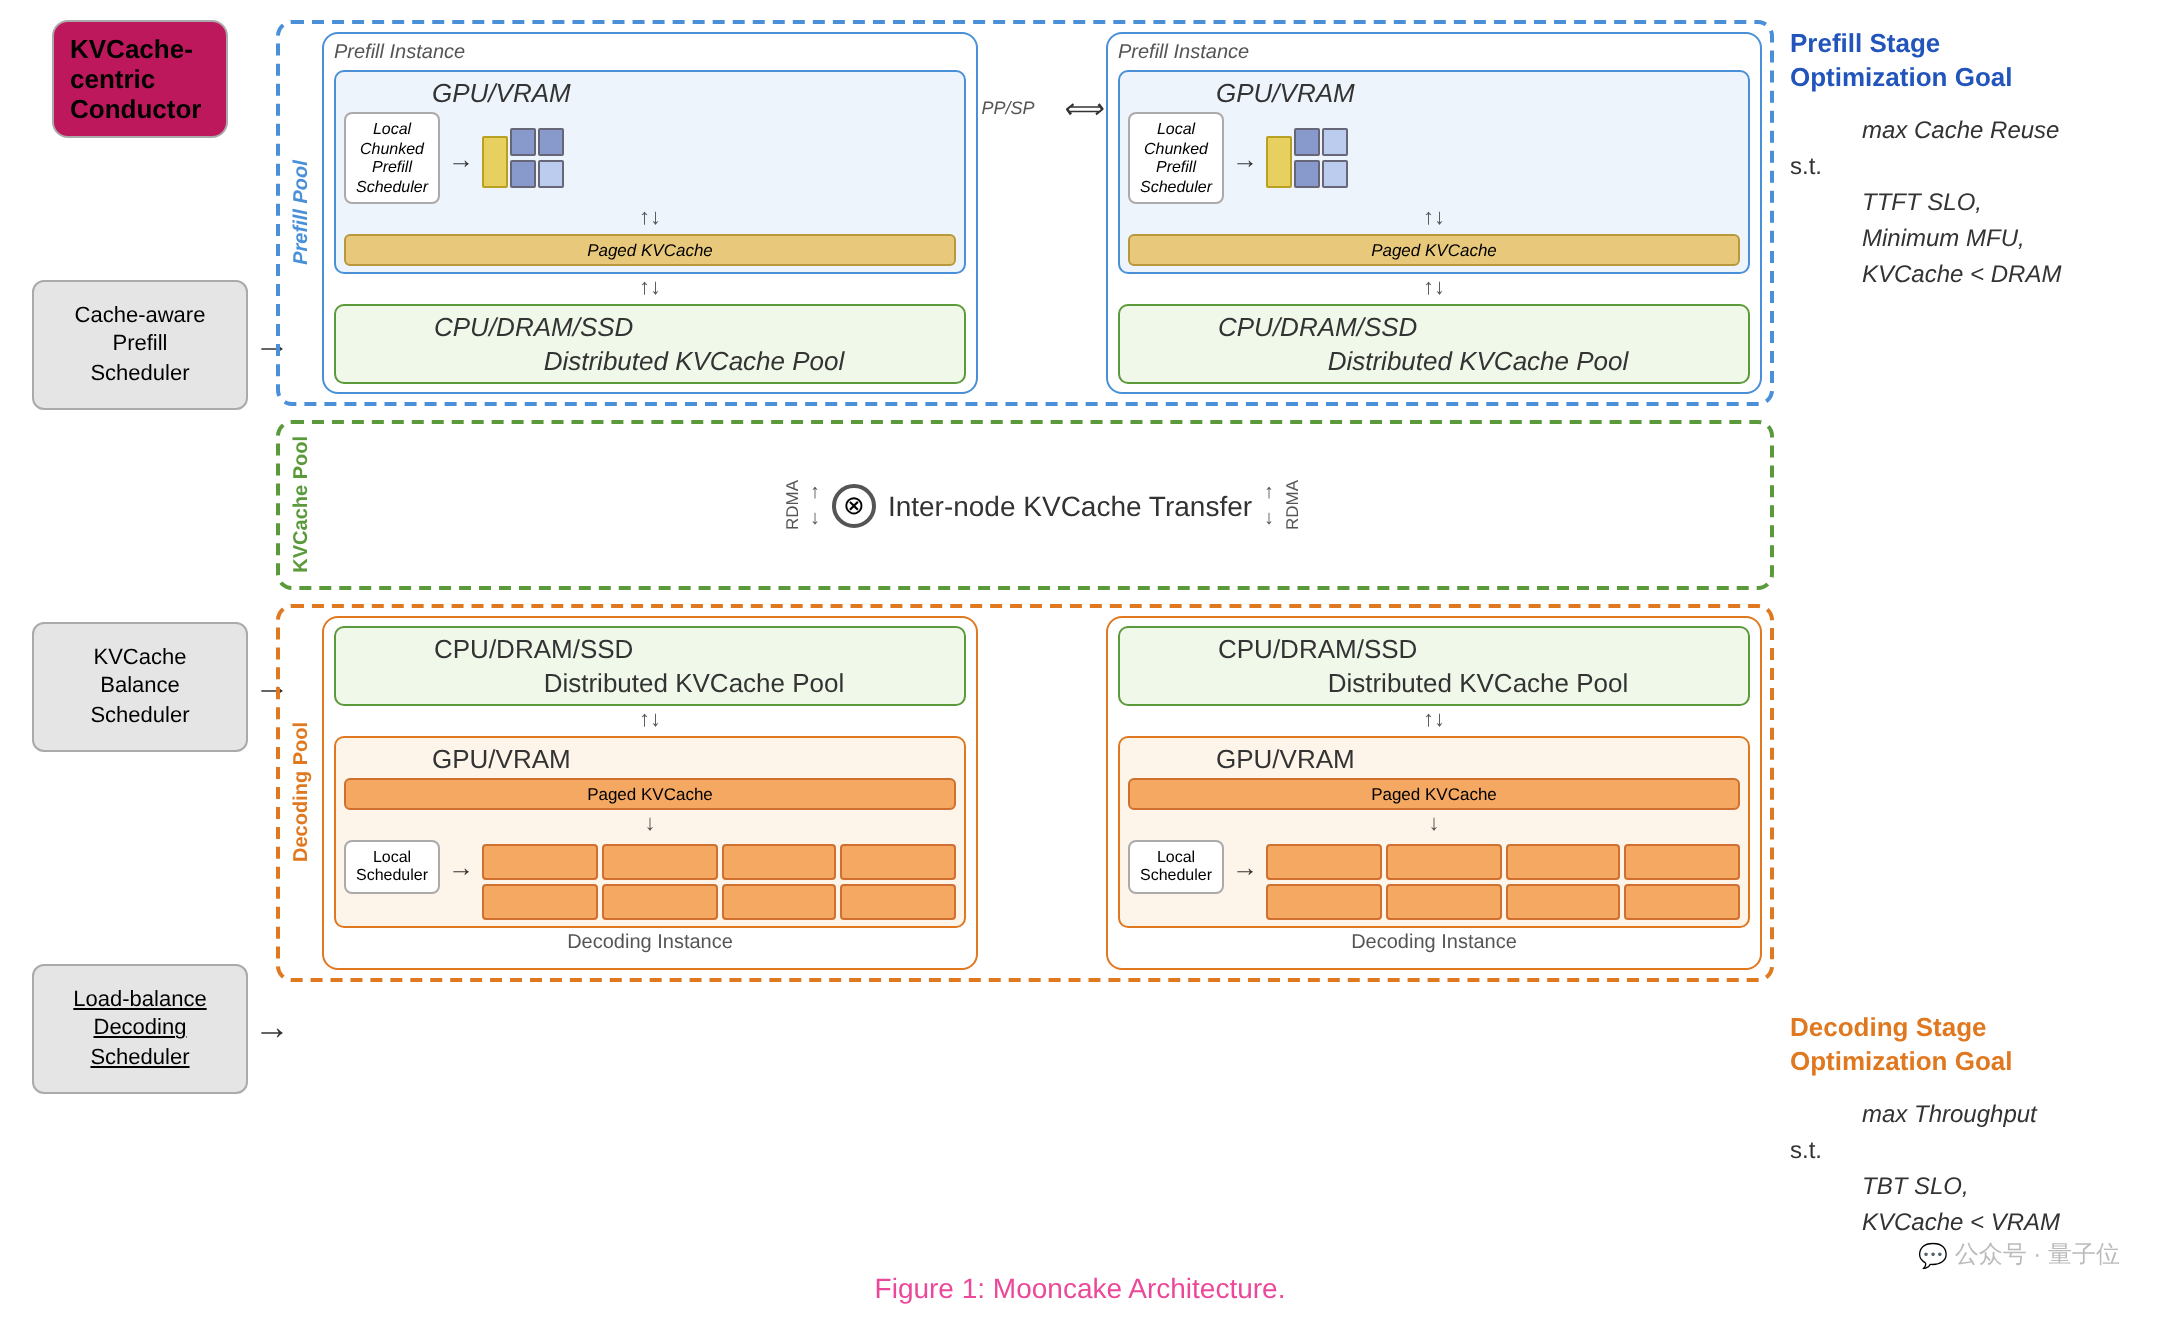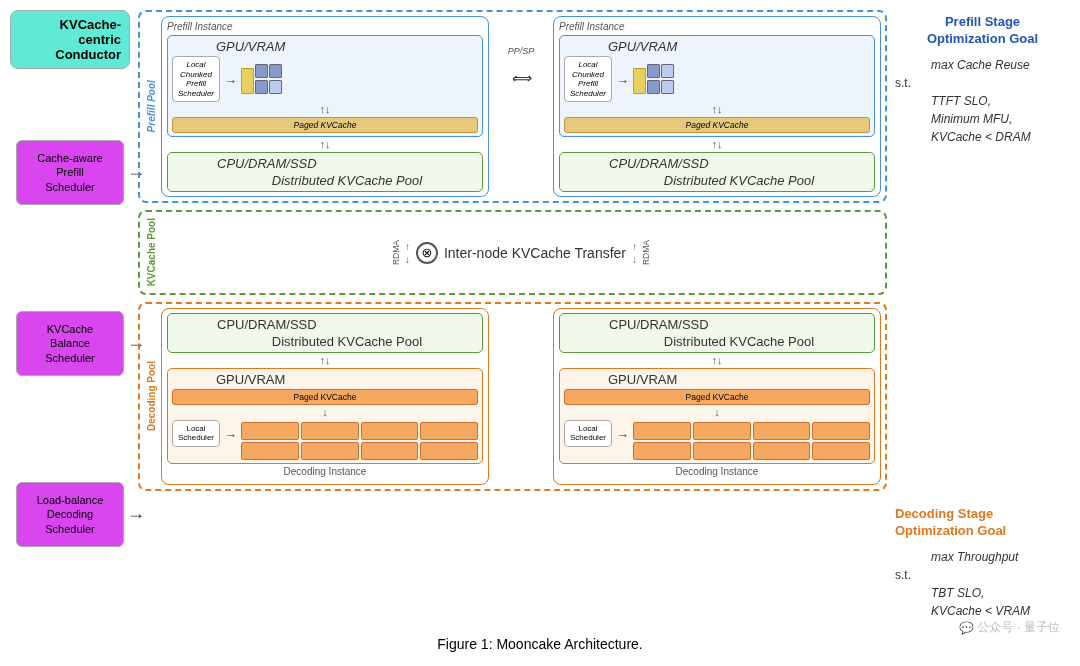--- a/index.html
+++ b/index.html
@@ -25,32 +25,32 @@
     
     .left-panel {
       display: flex;
       flex-direction: column;
       align-items: center;
       width: 120px;
       min-width: 120px;
       gap: 4px;
     }
     .conductor-box {
-      background: #5eead4;
+      background: #be185d;
       border: 1.5px solid #aaa;
       border-radius: 8px;
       padding: 6px 8px;
-      text-align: right;
+      text-align: left;
       font-weight: bold;
       font-size: 13px;
-      width: 120px;
+      width: 88px;
       margin-bottom: 4px;
     }
     .scheduler-item {
-      background: #d946ef;
+      background: #e5e5e5;
       border: 1.5px solid #aaa;
       border-radius: 6px;
       padding: 10px 6px;
       text-align: center;
       font-size: 11px;
       line-height: 1.3;
       position: relative;
     }
     .scheduler-arrow {
       position: absolute;
@@ -67,41 +67,40 @@
       width: 175px;
       min-width: 175px;
       gap: 8px;
       padding-top: 4px;
     }
     .opt-goal-prefill {
       color: #2255bb;
       font-size: 13px;
       font-weight: bold;
       line-height: 1.3;
-      text-align: center;
     }
     .opt-goal-text {
       font-size: 12px;
       color: #333;
       line-height: 1.5;
       margin-top: 8px;
     }
     .opt-goal-decoding {
       color: #e07820;
       font-size: 13px;
       font-weight: bold;
       line-height: 1.3;
       margin-top: 40px;
     }
     .italic { font-style: italic; margin-left: 36px; }
     
     .caption {
       text-align: center;
       font-size: 14px;
-      color: #000000;
+      color: #ec4899;
       padding: 6px 0 4px 0;
       width: 100%;
     }
     .vert-label {
       writing-mode: vertical-rl;
       transform: rotate(180deg);
       font-size: 11px;
       font-weight: bold;
       display: flex;
       align-items: center;
@@ -268,21 +267,21 @@
         <span class="scheduler-arrow">→</span>
       </div>
 
       <div class="scheduler-item" style="position:relative;">
         <span style="font-size:11px; line-height:1.3; white-space:pre-line;">KVCache
 Balance
 Scheduler</span>
         <span class="scheduler-arrow">→</span>
       </div>
 
-      <div class="scheduler-item" style="position:relative;">
+      <div class="scheduler-item" style="position:relative;text-decoration:underline;">
         <span style="font-size:11px; line-height:1.3; white-space:pre-line;">Load-balance
 Decoding
 Scheduler</span>
         <span class="scheduler-arrow">→</span>
       </div>
     </div>
   </div>
 
   <div style="flex:1; display:flex; flex-direction:column; gap:5px; position:relative;">
 
@@ -325,21 +324,21 @@
           </div>
 
           <div class="updown-arrows">↑↓</div>
           <div class="cpu-inner-block mt2">
             <div class="small-font">CPU/DRAM/SSD</div>
             <div class="small-font center-text mt2">Distributed KVCache Pool</div>
           </div>
         </div>
 
         <div class="mid-connector" style="justify-content:flex-start; padding-top:30px;">
-          <div style="display:flex; flex-direction:column; align-items:center; gap:14px;">
+          <div style="display:flex; flex-direction:row; align-items:center; gap:14px;">
             <span style="font-size:9px; color:#555;">PP/SP</span>
             <span style="font-size:14px; color:#333;">⟺</span>
           </div>
         </div>
 
         <div class="instance-box prefill-inst">
           <div class="inst-title">Prefill Instance</div>
           <div class="gpu-inner-block">
             <div class="small-font">GPU/VRAM</div>
             <div class="flex-row gap4 mt2">

